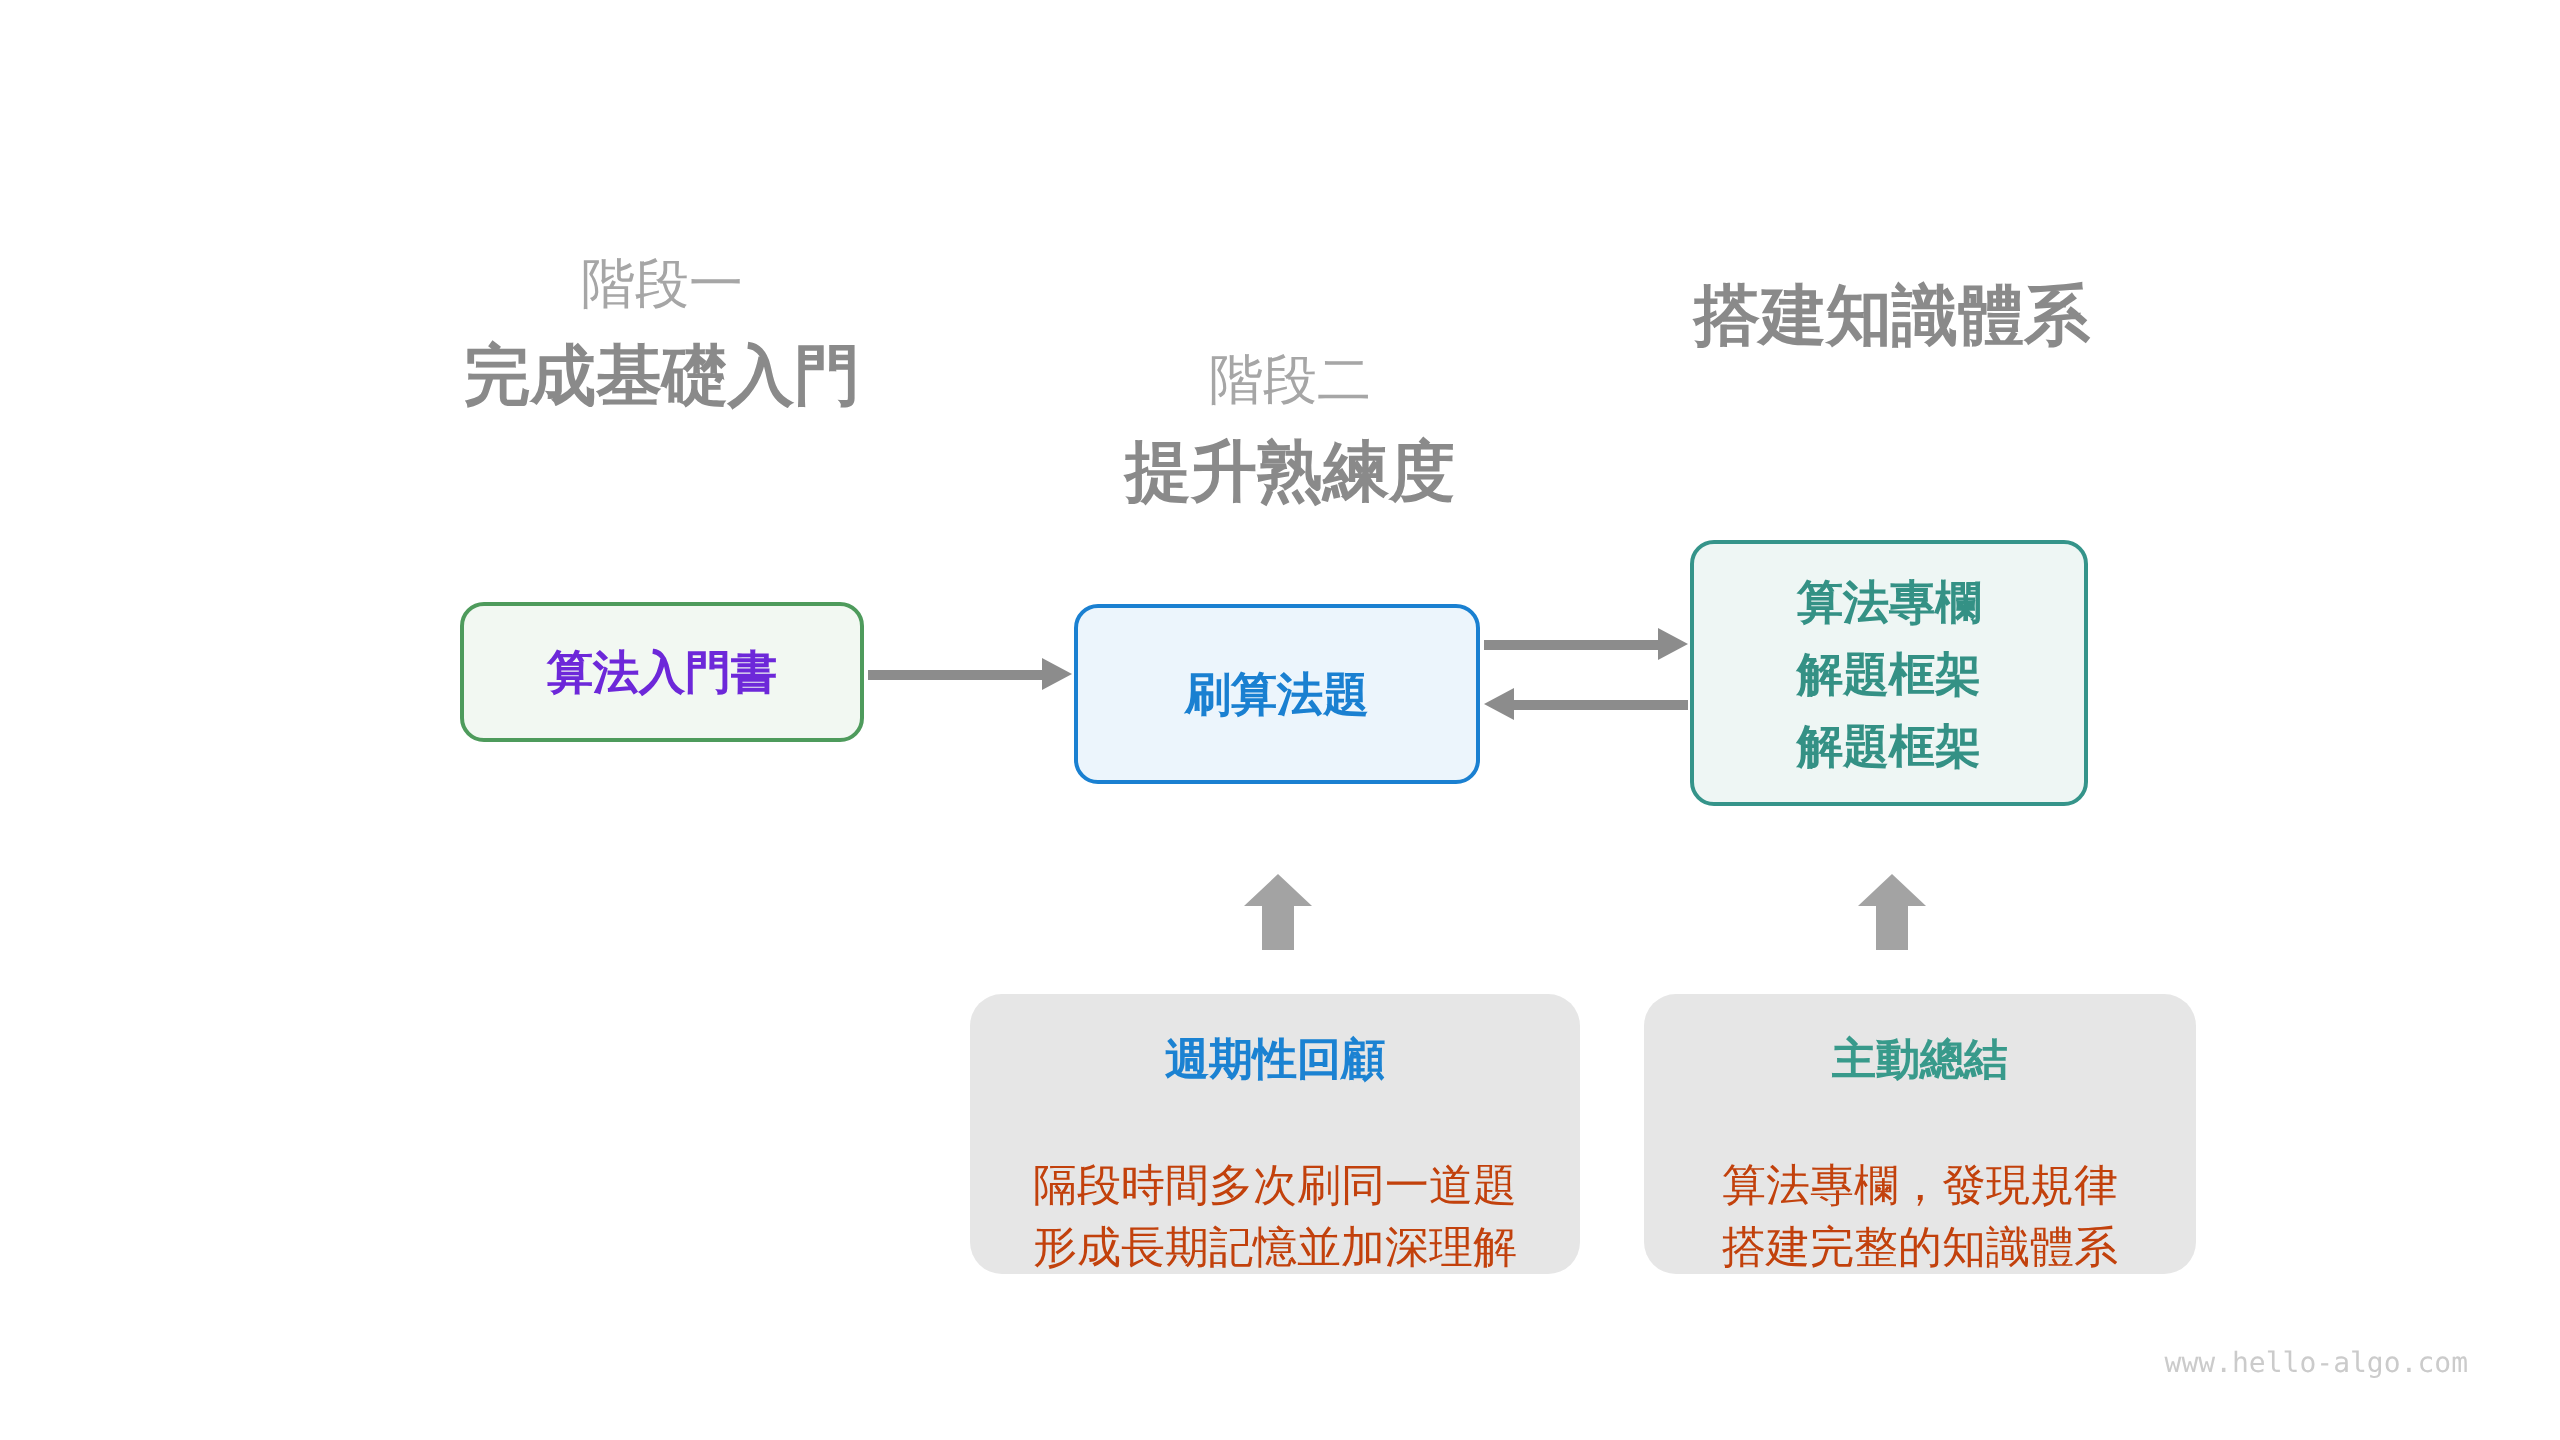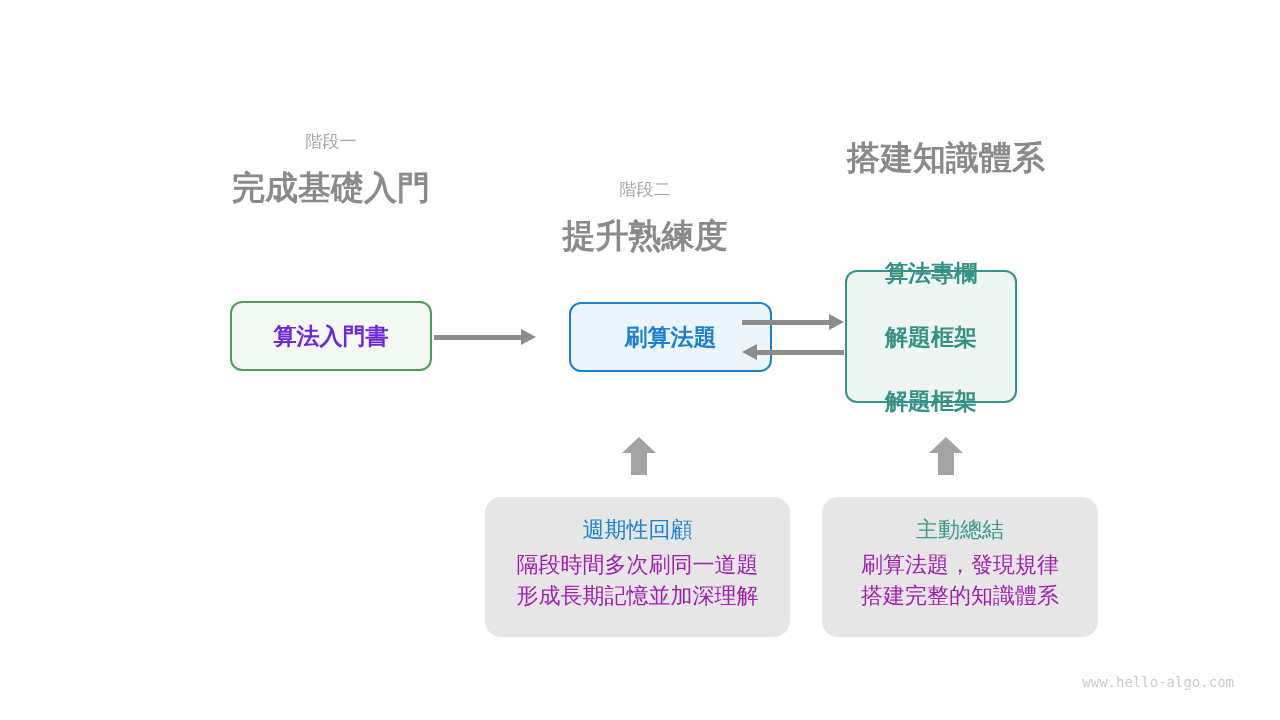--- a/index.html
+++ b/index.html
@@ -5,21 +5,21 @@
   html,body{margin:0;padding:0;background:#ffffff;}
   .canvas{
     position:relative;
     width:1280px;height:720px;
     background:#ffffff;
     overflow:hidden;
     font-family:"Liberation Sans","DejaVu Sans",sans-serif;
   }
   
   .stage{position:absolute;top:127px;width:250px;text-align:center;}
-  .stage-label{font-size:17px;font-weight:400;color:#a6a6a6;line-height:30px;}
+  .stage-label{font-size:27px;font-weight:400;color:#a6a6a6;line-height:30px;}
   .stage-subtitle{font-size:33px;font-weight:700;color:#8a8a8a;line-height:30px;margin-top:16px;}
   
   .node{
     position:absolute;
     display:flex;flex-direction:column;justify-content:center;align-items:center;
     border-radius:12px;border:2px solid;box-sizing:border-box;
     font-weight:700;font-size:23px;text-align:center;
   }
   .node-green{border-color:#4e9b5c;background:#f2f8f2;color:#6d28d9;}
   .node-blue{border-color:#1a80d1;background:#ecf5fc;color:#1a80d1;}
@@ -30,24 +30,24 @@
   .arrow .shaft{height:5px;background:#8c8c8c;flex:1;}
   .head-right{width:0;height:0;border-top:8px solid transparent;border-bottom:8px solid transparent;border-left:15px solid #8c8c8c;}
   .head-left{width:0;height:0;border-top:8px solid transparent;border-bottom:8px solid transparent;border-right:15px solid #8c8c8c;}
   
   .block-arrow{position:absolute;fill:#a3a3a3;}
   
   .note{
     position:absolute;top:497px;height:140px;box-sizing:border-box;
     background:#e6e6e6;border-radius:16px;text-align:center;padding-top:18px;
   }
-  .note-title{font-size:22px;font-weight:400;line-height:30px;margin-bottom:4px;}
+  .note-title{font-size:22px;font-weight:700;line-height:30px;margin-bottom:32px;}
   .title-blue{color:#1b82d2;}
   .title-teal{color:#389a8b;}
-  .note-line{font-size:22px;color:#a21caf;line-height:31px;}
+  .note-line{font-size:22px;color:#c2410c;line-height:31px;}
   
   .watermark{
     position:absolute;right:46px;top:674px;
     font-family:"DejaVu Sans Mono","Liberation Mono",monospace;
     font-size:14px;color:#cbcbcb;
   }
 </style>
 </head>
 <body>
 
@@ -62,25 +62,25 @@
     <div class="stage-subtitle">提升熟練度</div>
   </div>
   <div class="stage" style="left:821px;">
     <div class="stage-subtitle">搭建知識體系</div>
   </div>
 
   <div class="node node-green" style="left:230px;top:301px;width:202px;height:70px;">
     <span class="node-line">算法入門書</span>
   </div>
 
-  <div class="node node-blue" style="left:537px;top:302px;width:203px;height:70px;margin-left:32px;">
+  <div class="node node-blue" style="left:537px;top:302px;width:203px;height:90px;">
     <span class="node-line">刷算法題</span>
   </div>
 
-  <div class="node node-teal" style="left:845px;top:270px;width:172px;height:133px;gap:28px;">
+  <div class="node node-teal" style="left:845px;top:270px;width:199px;height:133px;">
     <span class="node-line">算法專欄</span>
     <span class="node-line">解題框架</span>
     <span class="node-line">解題框架</span>
   </div>
 
   <div class="arrow" style="left:434px;top:329px;width:102px;">
     <div class="shaft"></div>
     <div class="head-right"></div>
   </div>
 
@@ -102,19 +102,19 @@
   </svg>
 
   <div class="note" style="left:485px;width:305px;">
     <div class="note-title title-blue">週期性回顧</div>
     <div class="note-line">隔段時間多次刷同一道題</div>
     <div class="note-line">形成長期記憶並加深理解</div>
   </div>
 
   <div class="note" style="left:822px;width:276px;">
     <div class="note-title title-teal">主動總結</div>
-    <div class="note-line">刷算法題，發現規律</div>
+    <div class="note-line">算法專欄，發現規律</div>
     <div class="note-line">搭建完整的知識體系</div>
   </div>
 
   <div class="watermark">www.hello-algo.com</div>
 
 </div>
 
 </body></html>

